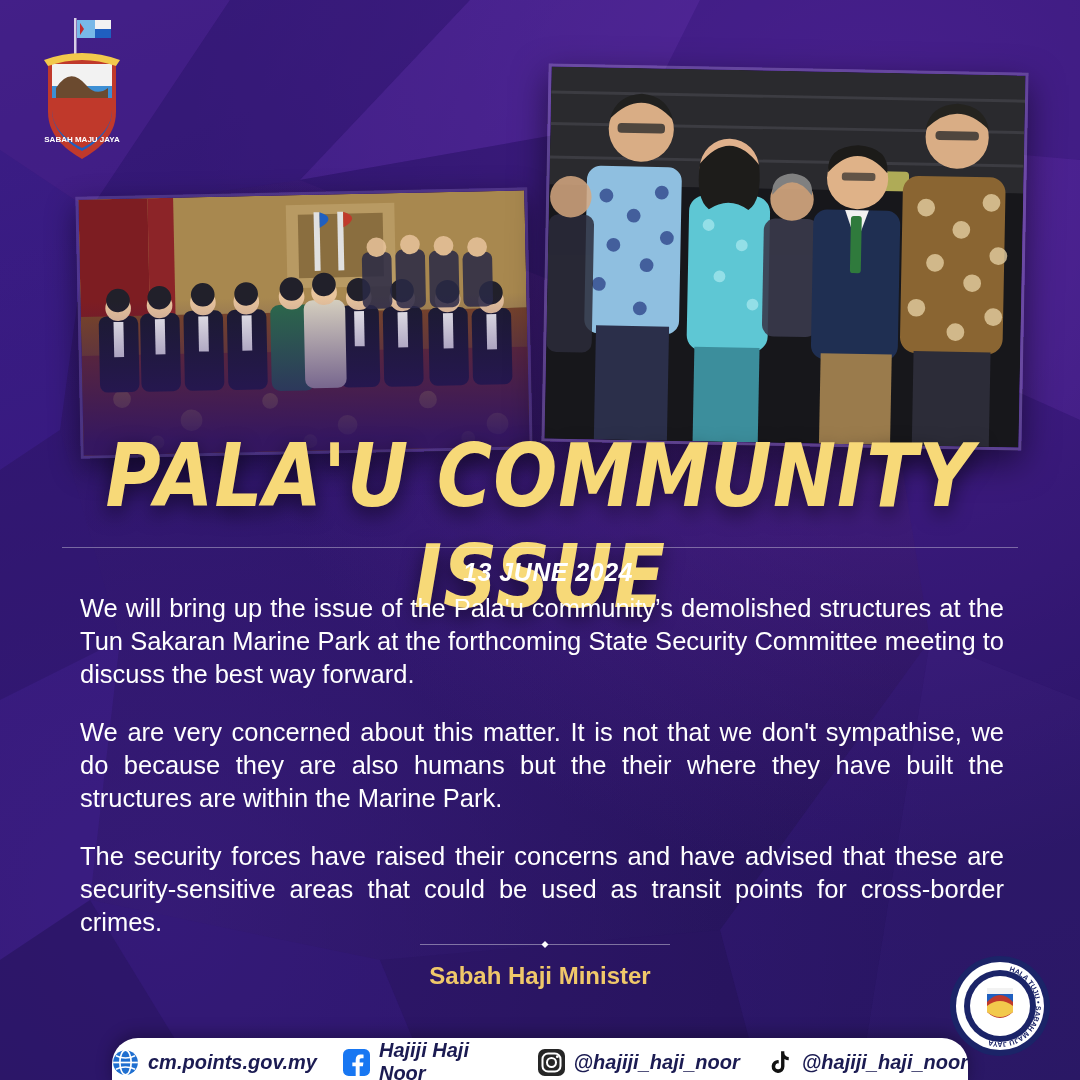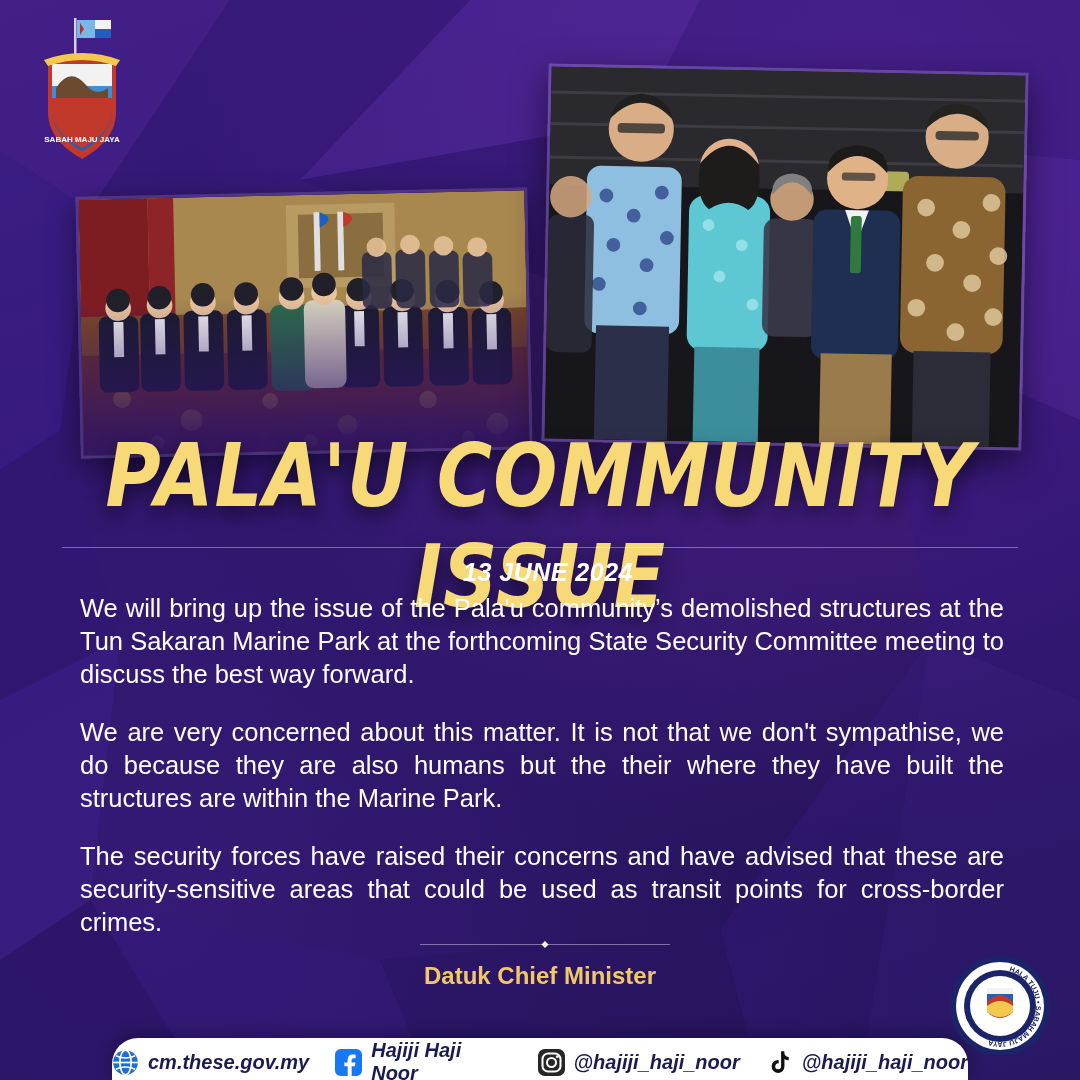--- a/index.html
+++ b/index.html
@@ -380,34 +380,34 @@
 
   <div class="body-copy">
     <p>We will bring up the issue of the Pala'u community’s demolished structures at the Tun Sakaran Marine Park at the forthcoming State Security Committee meeting to discuss the best way forward.</p>
     <p>We are very concerned about this matter. It is not that we don't sympathise, we do because they are also humans but the their where they have built the structures are within the Marine Park.</p>
     <p>The security forces have raised their concerns and have advised that these are security-sensitive areas that could be used as transit points for cross-border crimes.</p>
   </div>
 
   <div class="mini-divider"></div>
 
   <div class="attrib">
-    <div class="role">Datuk Chief Minister</div>
+    <div class="role">Sabah Haji Minister</div>
   </div>
 
   <div class="social-bar">
 
     <div class="social-item">
       <svg class="ic" viewBox="0 0 24 24">
         <circle cx="12" cy="12" r="11" fill="#1f6fd0"></circle>
         <ellipse cx="12" cy="12" rx="5" ry="11" fill="none" stroke="#ffffff" stroke-width="1.5"></ellipse>
         <line x1="1" y1="12" x2="23" y2="12" stroke="#ffffff" stroke-width="1.5"></line>
         <path d="M3.5 6 q8.5 4 17 0" fill="none" stroke="#ffffff" stroke-width="1.3"></path>
         <path d="M3.5 18 q8.5 -4 17 0" fill="none" stroke="#ffffff" stroke-width="1.3"></path>
       </svg>
-      <span class="txt">cm.these.gov.my</span>
+      <span class="txt">cm.points.gov.my</span>
     </div>
 
     <div class="social-item">
       <svg class="ic" viewBox="0 0 24 24">
         <rect width="24" height="24" rx="5" fill="#1877f2"></rect>
         <path d="M14.8 24v-8.6h2.9l.45-3.4h-3.35V9.8c0-.98.27-1.65 1.68-1.65h1.79V5.1c-.31-.04-1.38-.13-2.62-.13-2.6 0-4.37 1.58-4.37 4.5v2.52H8.3v3.4h2.98V24z" fill="#ffffff"></path>
       </svg>
       <span class="txt">Hajiji Haji Noor</span>
     </div>
 

